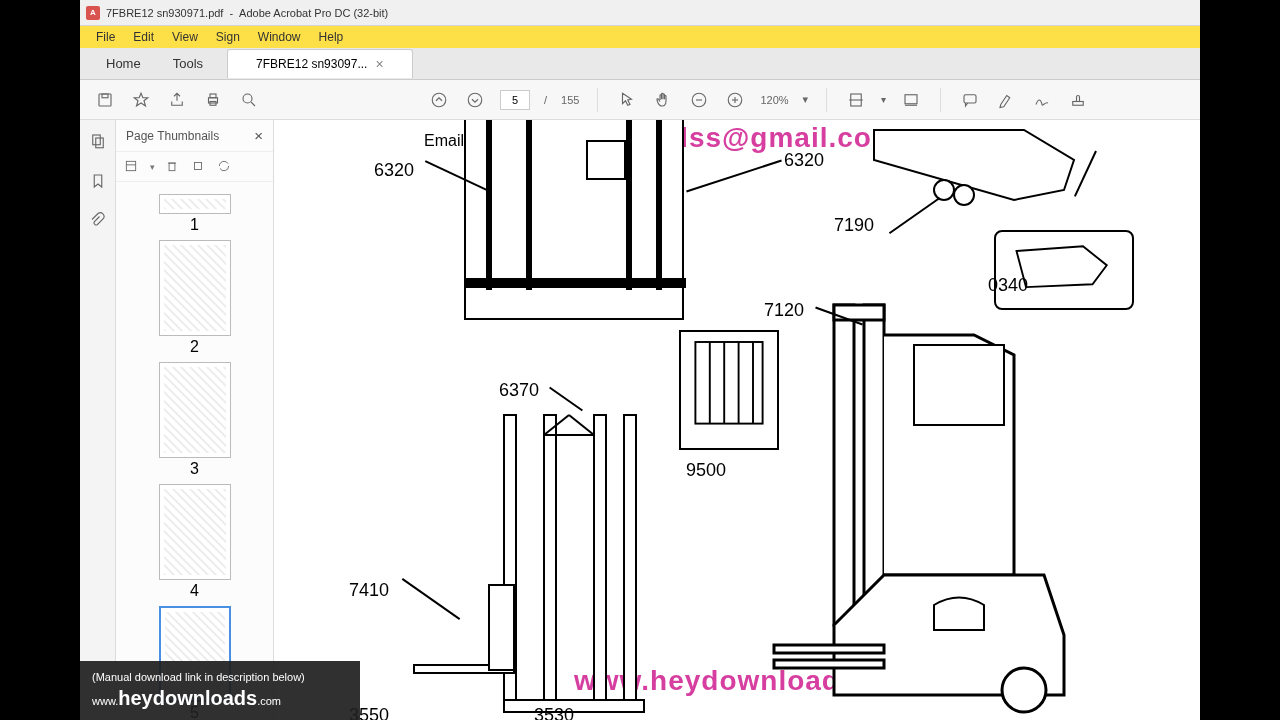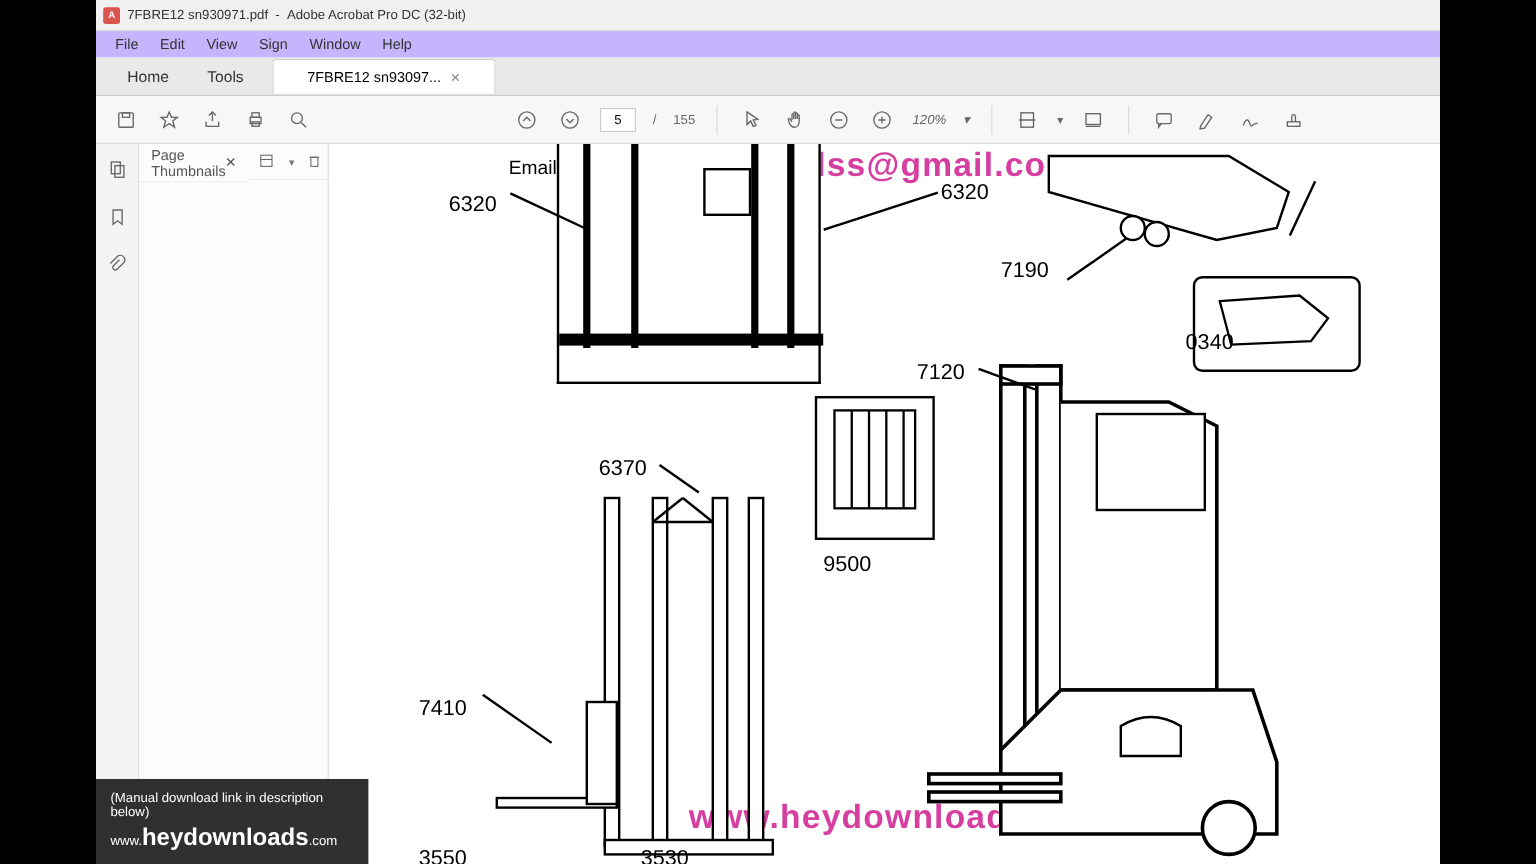--- a/index.html
+++ b/index.html
@@ -1,54 +1,54 @@
 <!DOCTYPE html>
 <html><head>
 <meta charset="utf-8">
 <style>
 * { margin:0; padding:0; box-sizing:border-box; font-family:"Segoe UI",Arial,sans-serif; }
 body { background:#000; width:1280px; height:720px; overflow:hidden; position:relative; }
 .app { position:absolute; left:80px; top:0; width:1120px; height:720px; background:#fff; display:flex; flex-direction:column; }
 .titlebar { height:26px; background:#f0f0f0; border-bottom:1px solid #d4d4d4; display:flex; align-items:center; padding:0 6px; font-size:11px; color:#333; gap:6px; }
 .pdf-icon { width:14px; height:14px; background:#d9534f; border-radius:2px; display:flex; align-items:center; justify-content:center; color:#fff; font-size:8px; font-weight:bold; }
-.menubar { height:22px; background:#c4b5fd; display:flex; align-items:center; padding:0 8px; font-size:12px; color:#333; gap:2px; }
+.menubar { height:22px; background:#fde047; display:flex; align-items:center; padding:0 8px; font-size:12px; color:#333; gap:2px; }
 .menubar span { padding:2px 8px; cursor:pointer; }
 .tabbar { height:32px; background:#e9e9e9; border-bottom:1px solid #ccc; display:flex; align-items:center; padding:0 10px; font-size:13px; }
 .tab-home, .tab-tools { padding:8px 16px; color:#333; cursor:pointer; }
 .doc-tab { background:#fff; border:1px solid #ccc; border-bottom:none; padding:6px 28px; margin-left:8px; display:flex; align-items:center; gap:8px; font-size:12px; border-radius:3px 3px 0 0; }
 .doc-tab .x { color:#888; cursor:pointer; font-size:14px; }
 .toolbar { height:40px; background:#f7f7f7; border-bottom:1px solid #dcdcdc; display:flex; align-items:center; padding:0 14px; gap:14px; color:#666; }
 .toolbar .tool { width:22px; height:22px; display:flex; align-items:center; justify-content:center; cursor:pointer; }
 .toolbar .sep { width:1px; height:24px; background:#ddd; margin:0 4px; }
 .toolbar .spacer { flex:0 0 140px; }
 .page-input { width:30px; height:20px; border:1px solid #ccc; text-align:center; font-size:11px; }
 .page-count { font-size:11px; color:#666; }
-.zoom-val { font-size:11px; color:#666;font-style:italic; }
+.zoom-val { font-size:11px; color:#666; }
 svg.i { width:18px; height:18px; stroke:#666; stroke-width:1.5; fill:none; }
 .main { flex:1; display:flex; overflow:hidden; position:relative; }
 .leftrail { width:36px; background:#f4f4f4; border-right:1px solid #ddd; display:flex; flex-direction:column; align-items:center; padding-top:10px; gap:18px; }
 .leftrail .ritem { width:22px; height:22px; display:flex; align-items:center; justify-content:center; cursor:pointer; color:#666; }
 .leftrail .ritem.active { color:#2a7de1; }
-.thumbpanel { width:158px; background:#fcfcfc; border-right:1px solid #ddd; display:flex; flex-direction:row; }
+.thumbpanel { width:158px; background:#fcfcfc; border-right:1px solid #ddd; display:flex; flex-direction:column; }
 .thumbhead { height:32px; display:flex; align-items:center; justify-content:space-between; padding:0 10px; font-size:12px; color:#555; border-bottom:1px solid #eee; }
 .thumbtools { height:30px; display:flex; align-items:center; padding:0 8px; gap:10px; border-bottom:1px solid #eee; color:#777; }
 .thumbtools .ti { width:16px; height:16px; cursor:pointer; }
 .thumblist { flex:1; overflow-y:auto; padding:6px 0; position:relative; }
 .thumb { width:72px; height:96px; margin:6px auto 2px; border:1px solid #bbb; background:#fff; position:relative; }
 .thumb.current { border:2px solid #4a90e2; }
 .thumb-wrap { text-align:center; }
 .thumb-inner { position:absolute; inset:4px; background:repeating-linear-gradient(45deg,#eee,#eee 2px,#fff 2px,#fff 6px); }
 .docview { flex:1; background:#fff; position:relative; overflow:hidden; }
 .doc-content { position:absolute; inset:0; }
 .callout { position:absolute; font-size:18px; font-weight:500; color:#000; }
 .overlay-pink { color:#d63fa0; font-size:28px; font-weight:600; position:absolute; letter-spacing:1px; }
 .email-label { position:absolute; font-size:16px; color:#000; }
 .diagram-box { position:absolute; border:2px solid #000; background:#fff; }
 .collapse-handle { position:absolute; left:194px; top:50%; width:12px; height:40px; background:#eee; border:1px solid #ccc; border-radius:0 4px 4px 0; display:flex; align-items:center; justify-content:center; font-size:9px; color:#666; cursor:pointer; }
-.bottom-banner { position:absolute; left:80px; bottom:0; width:227px; background:rgba(30,30,30,0.92); color:#fff; padding:10px 12px; font-size:11px; }
+.bottom-banner { position:absolute; left:80px; bottom:0; width:280px; background:rgba(30,30,30,0.92); color:#fff; padding:10px 12px; font-size:11px; }
 .bottom-banner .line1 { font-size:11px; margin-bottom:4px; }
 .bottom-banner .line2 { font-size:20px; font-weight:bold; }
 .bottom-banner .line2 .sm { font-size:11px; font-weight:normal; }
 .leader { position:absolute; background:#000; }
 .forklift { position:absolute; }
 </style>
 </head>
 <body>
 
 <div class="app">

